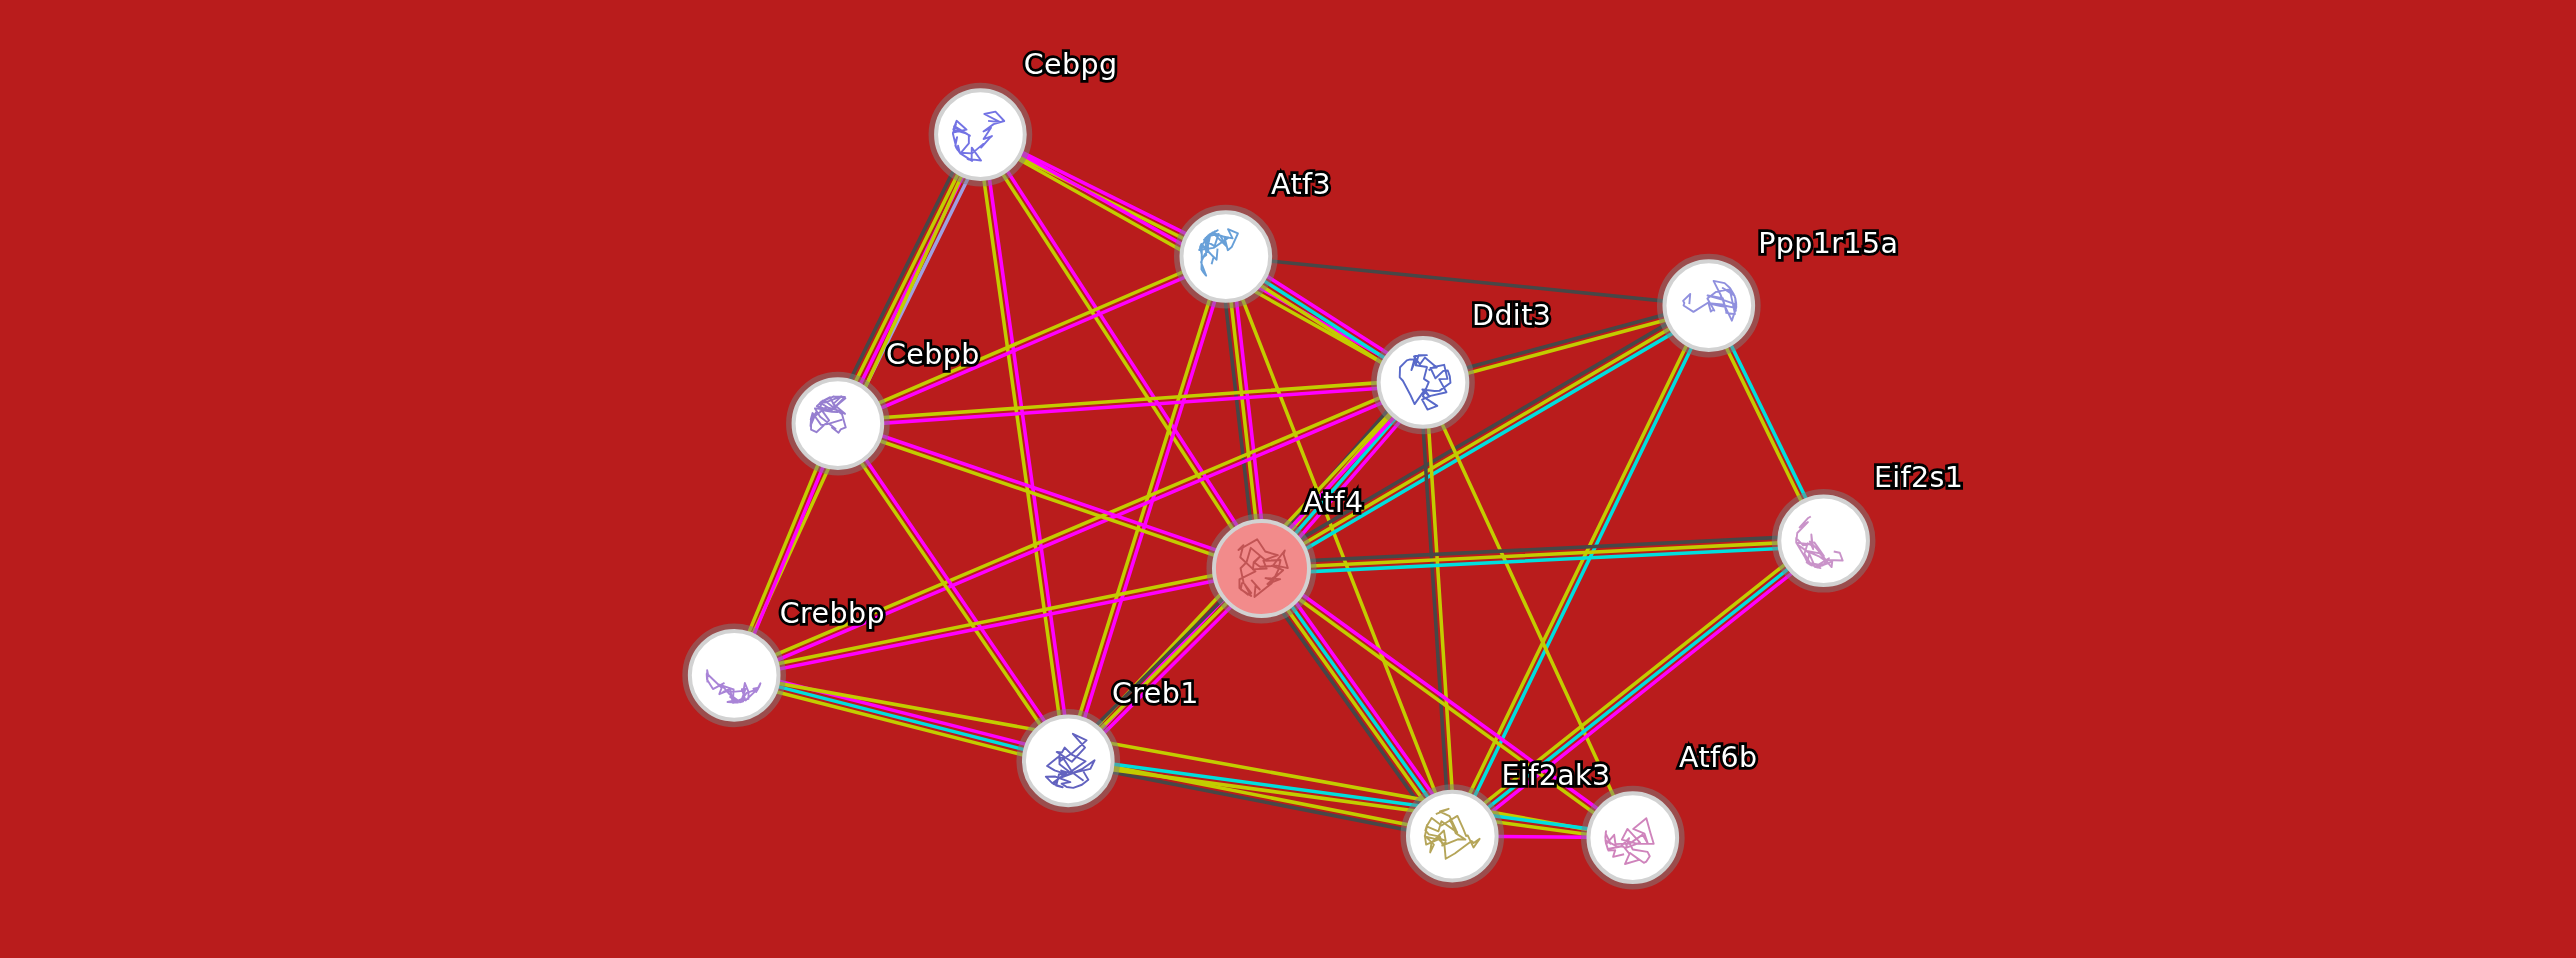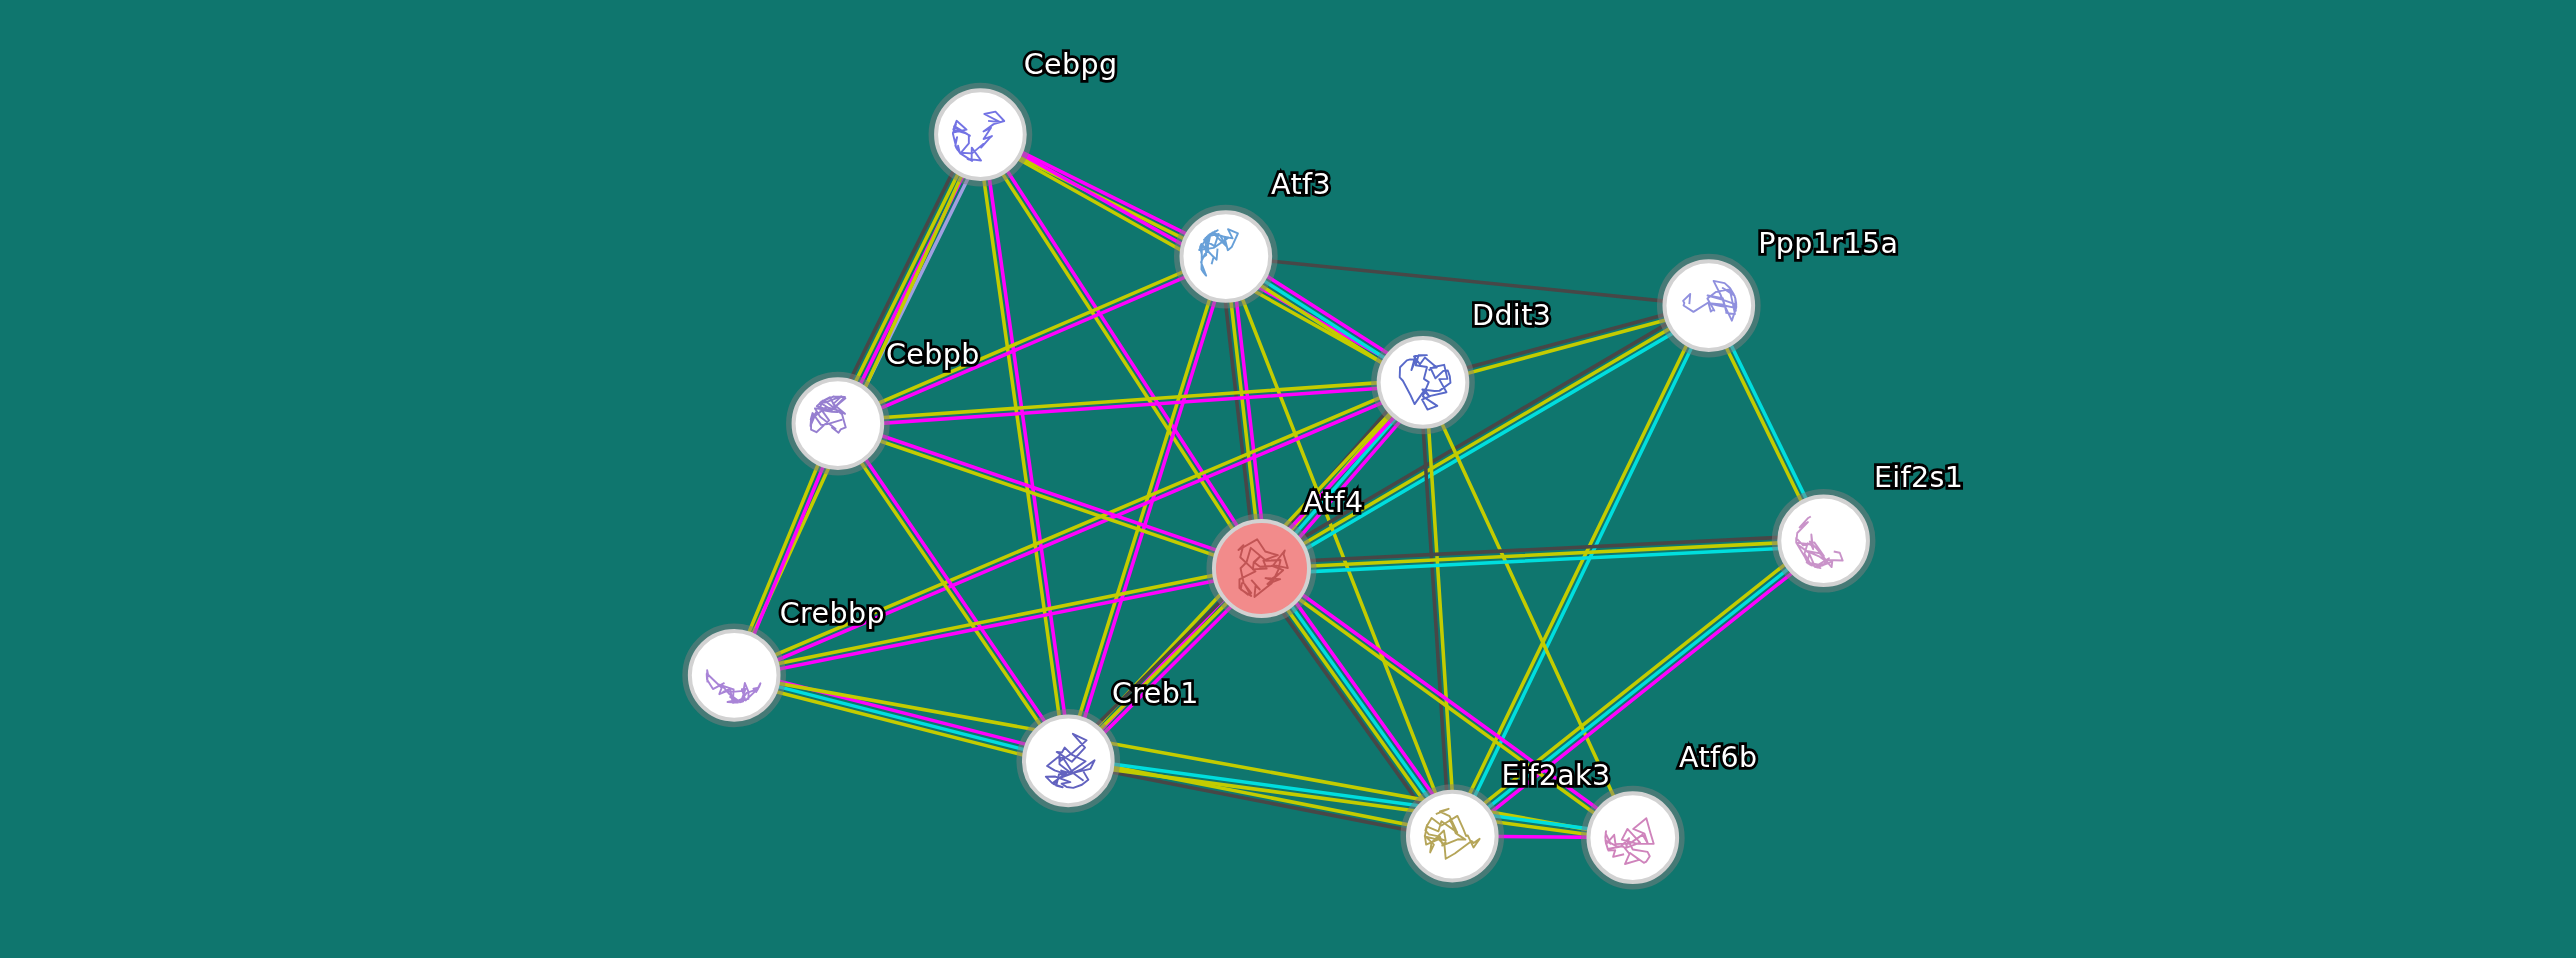--- a/index.html
+++ b/index.html
@@ -4,21 +4,21 @@
 <style>
   html, body {
     margin: 0;
     padding: 0;
     background: #000000;
   }
   .stage {
     position: relative;
     width: 2576px;
     height: 958px;
-    background: #0f766e;
+    background: #b91c1c;
     overflow: hidden;
     font-family: "DejaVu Sans", sans-serif;
   }
   svg.network {
     display: block;
     width: 2576px;
     height: 958px;
   }
   .node-label {
     font-family: "DejaVu Sans", "Liberation Sans", sans-serif;

